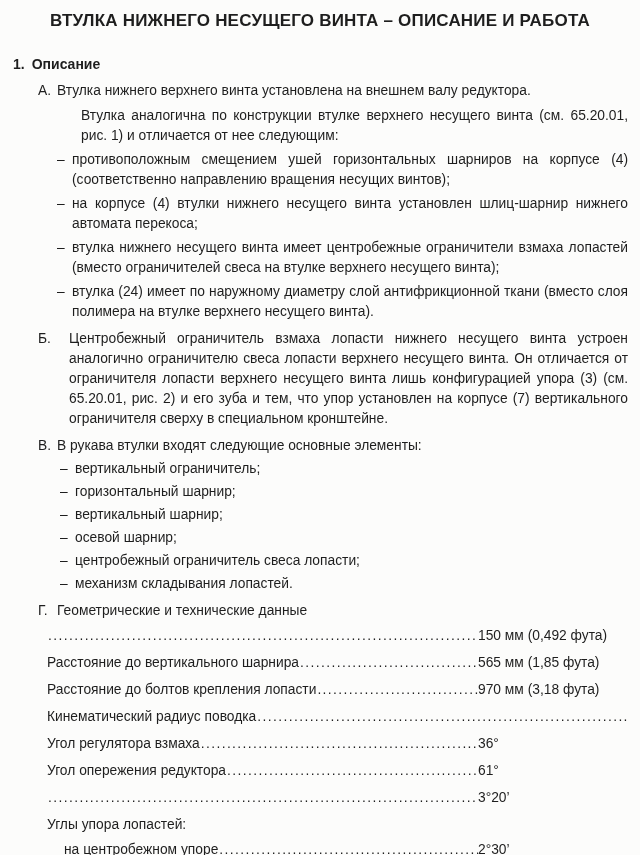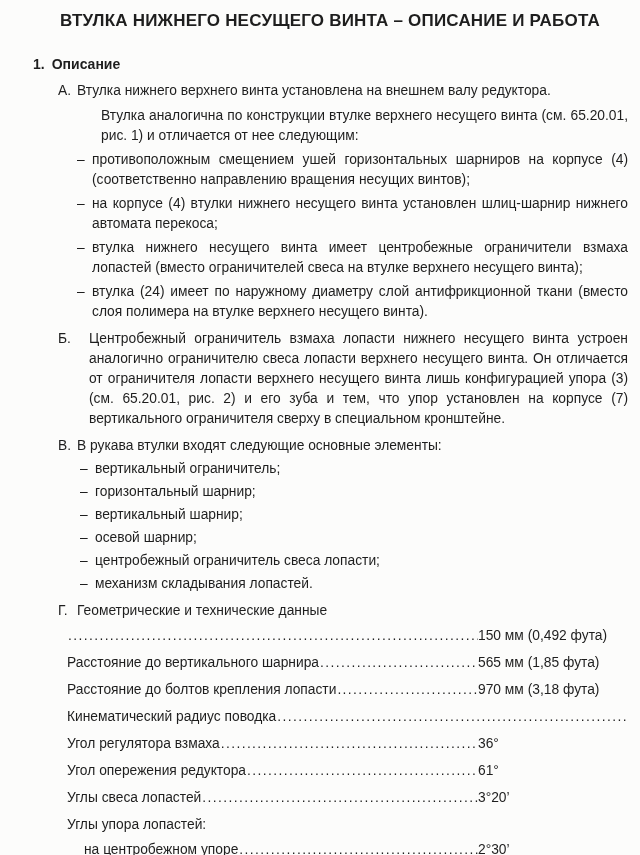--- a/index.html
+++ b/index.html
@@ -11,21 +11,20 @@
     width: 640px;
     height: 855px;
     background: #fcfcfb;
     color: #1e1e1e;
     font-family: "Liberation Sans", sans-serif;
     font-size: 13.8px;
     line-height: 20px;
     overflow: hidden;
     box-sizing: border-box;
     padding-top: 9px;
-    padding-left: 20px;
   }
   .doc-title {
     text-align: center;
     font-weight: bold;
     font-size: 17px;
     line-height: 24px;
     letter-spacing: 0.2px;
     margin: 0 30px;
   }
   .h1 {
@@ -194,21 +193,20 @@
             <span class="sval">36°</span>
           </div>
 
           <div class="spec">
             <span class="slabel">Угол опережения редуктора</span>
             <span class="dots">........................................................................................................................................................................................................</span>
             <span class="sval">61°</span>
           </div>
 
           <div class="spec">
-            <span class="slabel">Углы свеса лопастей</span>
             <span class="dots">........................................................................................................................................................................................................</span>
             <span class="sval">3°20’</span>
           </div>
 
           <div class="spec group">
             <span class="slabel">Углы упора лопастей:</span>
           </div>
 
           <div class="spec sub">
             <span class="slabel">на центробежном упоре</span>

